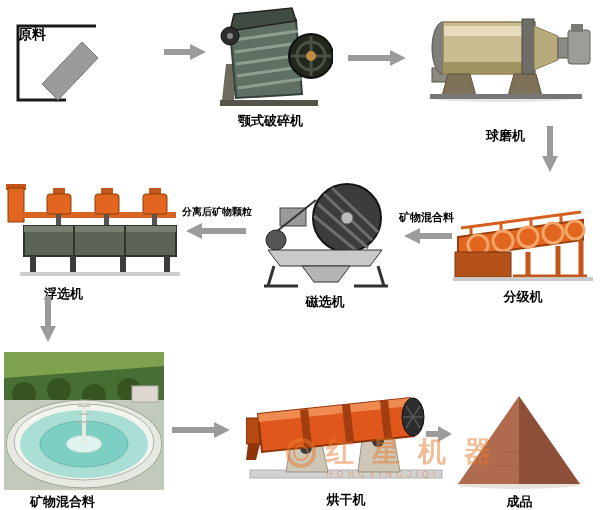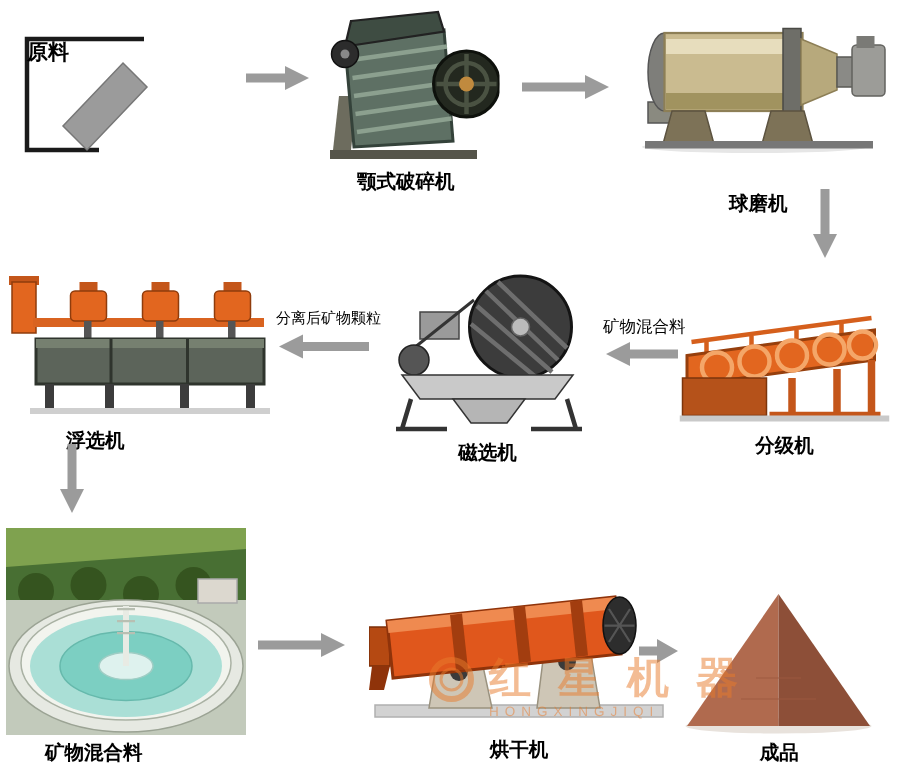--- a/index.html
+++ b/index.html
@@ -2,21 +2,21 @@
 <html><head>
 <meta charset="utf-8">
 <style>
   html,body{margin:0;padding:0;background:#ffffff;}
   #canvas{position:relative;width:600px;height:510px;background:#ffffff;overflow:hidden;
           font-family:"Liberation Sans",sans-serif;}
   .node{position:absolute;display:flex;flex-direction:column;align-items:center;}
   .node svg{display:block;}
   .caption{margin-top:3px;font-size:13px;font-weight:bold;color:#000;white-space:nowrap;}
   .arrow{position:absolute;line-height:0;}
-  .annotation{position:absolute;font-weight:normal;color:#000;text-align:right;white-space:nowrap;}
+  .annotation{position:absolute;font-weight:bold;color:#000;text-align:left;white-space:nowrap;}
   #annotation-mixture{left:399px;top:210px;width:58px;font-size:11px;}
   #annotation-separated{left:182px;top:205px;width:72px;font-size:10px;}
   .raw-label{position:absolute;left:10px;top:12px;font-size:14px;font-weight:bold;color:#000;}
   .watermark{position:absolute;left:286px;top:438px;display:flex;gap:10px;
              color:#e87b2c;opacity:0.5;z-index:5;}
   .wm-ring{width:30px;height:30px;border:4px solid #e87b2c;border-radius:50%;box-sizing:border-box;
            position:relative;flex:0 0 auto;}
   .wm-ring::after{content:"";position:absolute;inset:3px;border:2px solid #e87b2c;border-radius:50%;}
   .wm-col{display:flex;flex-direction:column;}
   .wm-text{font-size:28px;font-weight:bold;letter-spacing:18px;line-height:1;white-space:nowrap;}

